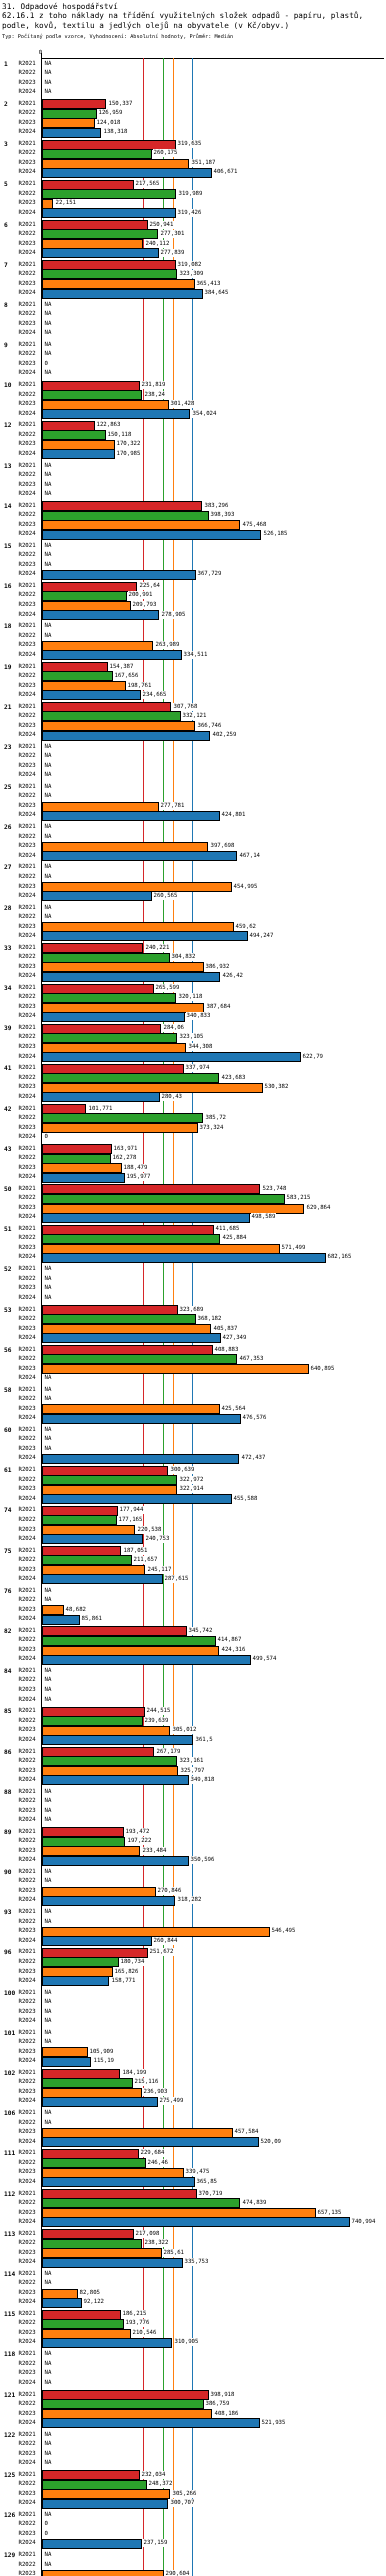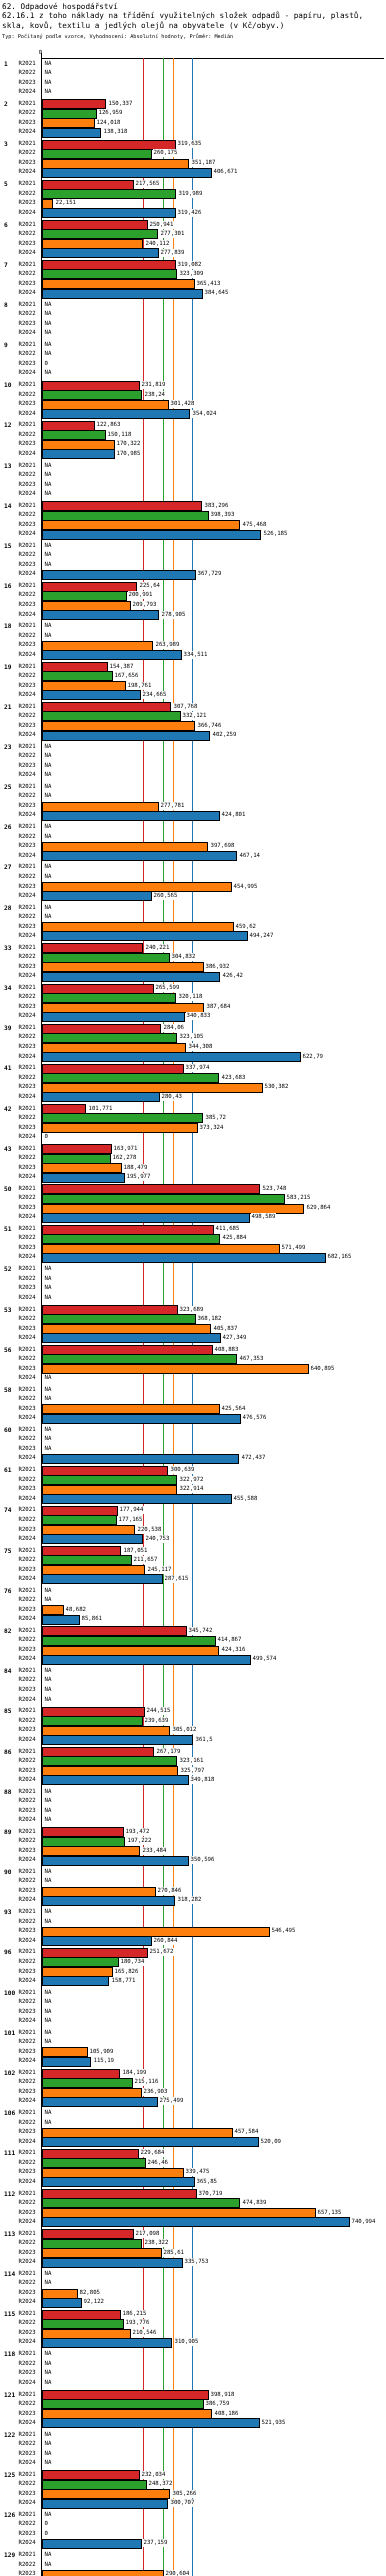--- a/index.html
+++ b/index.html
@@ -14,22 +14,22 @@
   .mline{position:absolute;top:58px;width:0.5px;height:3255px;}
   .gnum{position:absolute;left:4.1px;width:15.5px;font-size:6.2px;font-weight:bold;line-height:7.7px;}
   .slab{position:absolute;left:18.5px;width:21.6px;font-size:5.7px;line-height:7.7px;}
   .bar{position:absolute;height:7.7px;border:0.5px solid #000;box-sizing:content-box;}
   .vlab{position:absolute;font-size:5.7px;line-height:7.7px;white-space:nowrap;background:#fff;padding:0 0.5px;}
 </style>
 </head>
 <body>
 
 <div id="page">
-  <div class="title1">62. Odpadové hospodářství</div>
-  <div class="title2">62.16.1 z toho náklady na třídění využitelných složek odpadů - papíru, plastů, skla, kovů, textilu a jedlých olejů na obyvatele (v Kč/obyv.)</div>
+  <div class="title1">31. Odpadové hospodářství</div>
+  <div class="title2">62.16.1 z toho náklady na třídění využitelných složek odpadů - papíru, plastů, podle, kovů, textilu a jedlých olejů na obyvatele (v Kč/obyv.)</div>
   <div class="subtitle">Typ: Počítaný podle vzorce, Vyhodnocení: Absolutní hodnoty, Průměr: Medián</div>
 
   <div class="zero">0</div>
   <div class="axis-h"></div>
   <div class="axis-v"></div>
 
   <div id="medians">
       <div class="mline" style="left: 143px; background: rgb(214, 39, 40);"></div>
       <div class="mline" style="left: 163px; background: rgb(44, 160, 44);"></div>
       <div class="mline" style="left: 173px; background: rgb(255, 127, 14);"></div>

